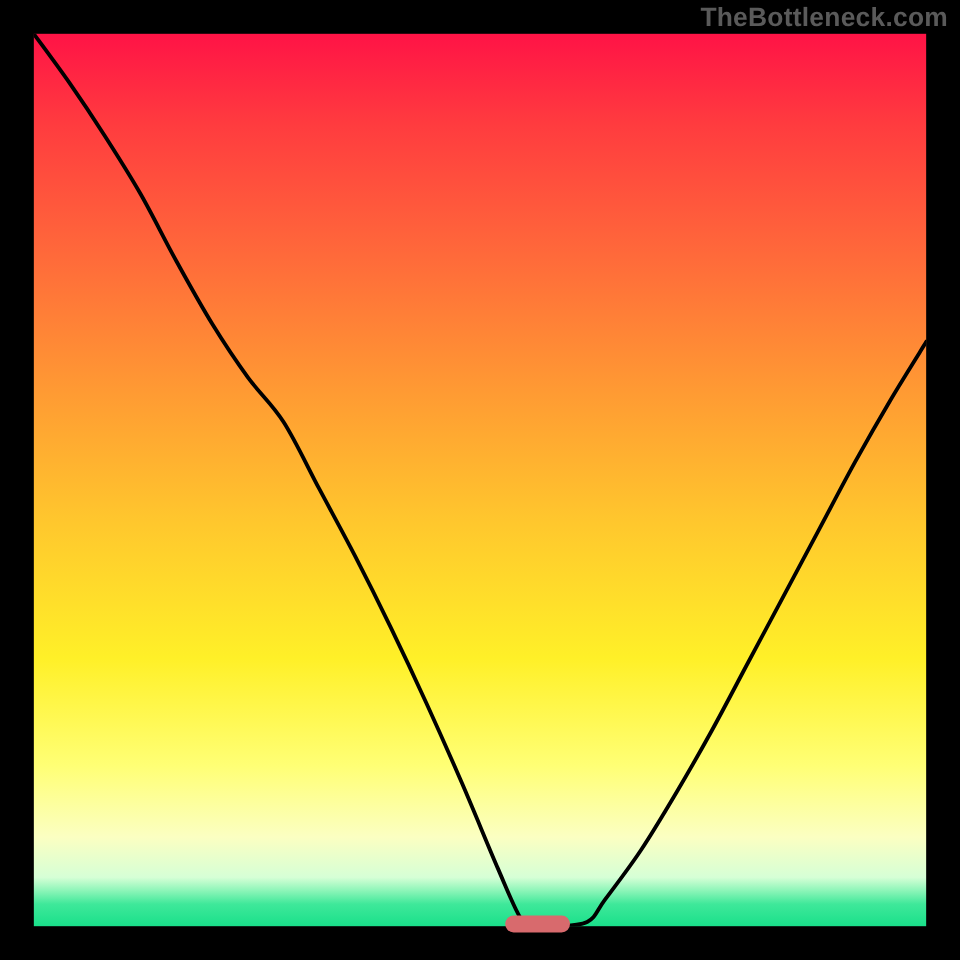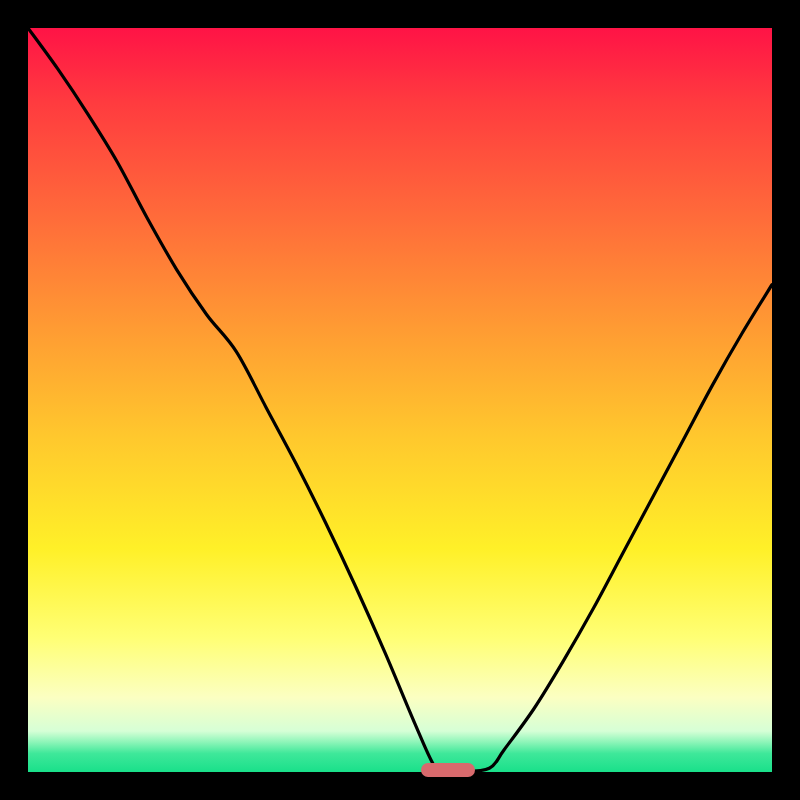--- a/index.html
+++ b/index.html
@@ -42,20 +42,21 @@
     position: absolute;
     height: 14px;
     border-radius: 7px;
     background: #d86a6d;
   }
 </style>
 </head>
 <body>
 
 <div class="frame">
+  <div class="watermark">TheBottleneck.com</div>
   <div class="plot-area">
     <svg id="chart-svg" viewBox="0 0 744 744" preserveAspectRatio="none">
       <defs>
         <linearGradient id="bg-grad" x1="0" y1="0" x2="0" y2="1">
             <stop offset="0.00%" stop-color="#ff1346"></stop>
             <stop offset="10.00%" stop-color="#ff3b3f"></stop>
             <stop offset="25.00%" stop-color="#ff6a3a"></stop>
             <stop offset="40.00%" stop-color="#ff9a33"></stop>
             <stop offset="55.00%" stop-color="#ffc82d"></stop>
             <stop offset="70.00%" stop-color="#fff028"></stop>

